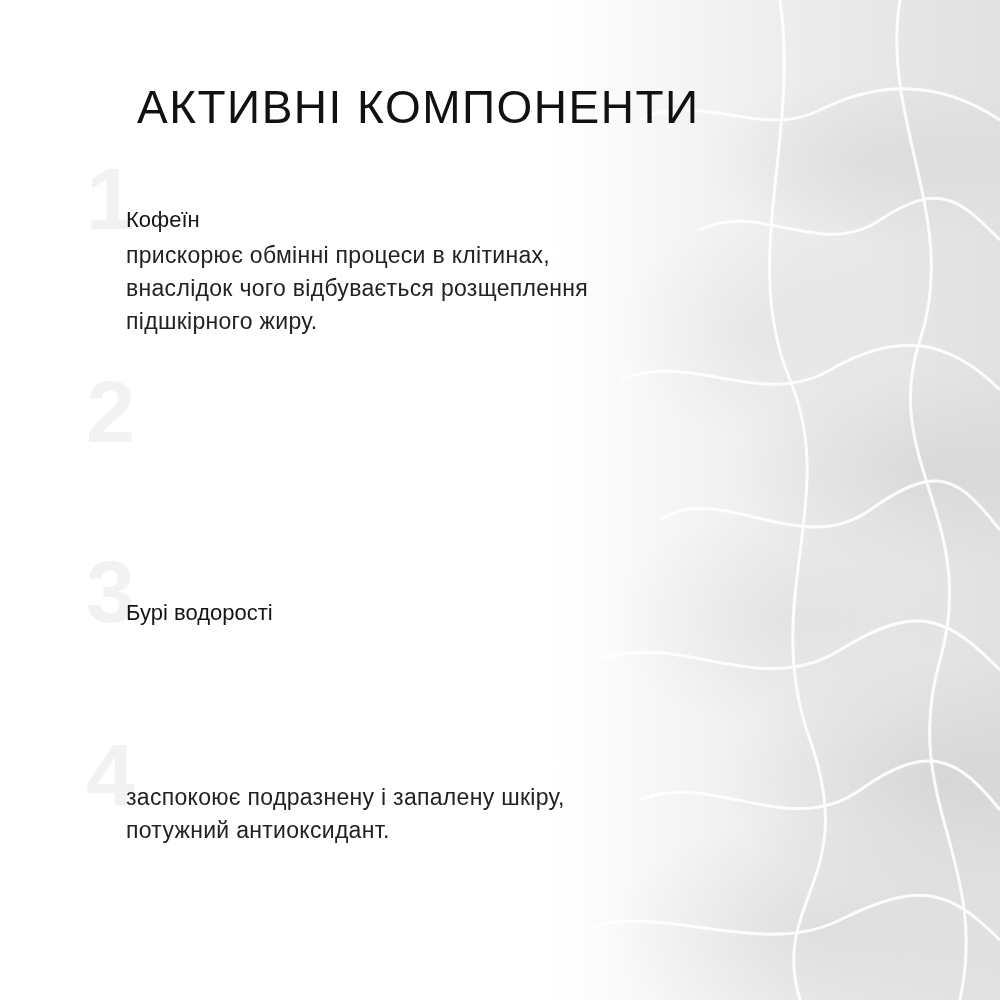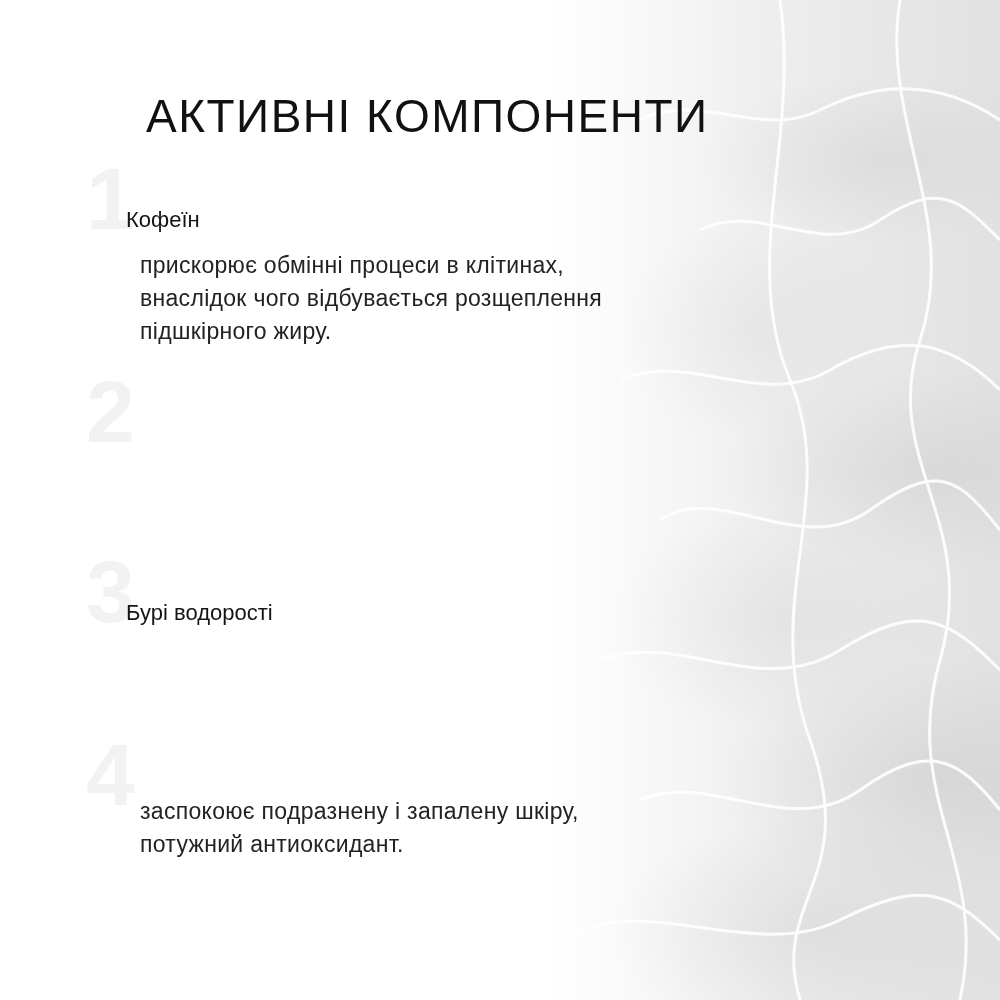--- a/index.html
+++ b/index.html
@@ -17,35 +17,35 @@
         radial-gradient(ellipse 300px 140px at 930px 470px, rgba(195,195,195,0.35), rgba(255,255,255,0) 70%),
         radial-gradient(ellipse 240px 160px at 780px 620px, rgba(205,205,205,0.30), rgba(255,255,255,0) 70%),
         radial-gradient(ellipse 320px 170px at 940px 780px, rgba(190,190,190,0.35), rgba(255,255,255,0) 70%),
         radial-gradient(ellipse 300px 160px at 820px 930px, rgba(200,200,200,0.35), rgba(255,255,255,0) 70%),
         linear-gradient(90deg, rgba(255,255,255,1) 0%, rgba(255,255,255,1) 55%, rgba(236,236,236,1) 80%, rgba(225,225,225,1) 100%);
     }
     .bg-water svg { position: absolute; inset: 0; }
     .title {
       position: absolute; left: 133px; top: 76px;
       font-size: 46px; font-weight: 300; letter-spacing: 1.5px;
-      color: #111; margin: 13px; white-space: nowrap;
+      color: #111; margin: 4px; white-space: nowrap;
     }
     .item { position: absolute; left: 126px; }
     .num {
       position: absolute; left: -40px; top: -50px;
       font-size: 88px; font-weight: 700; color: #f2f2f2;
       line-height: 1; z-index: 0;
     }
     .item-title {
       position: relative; z-index: 1;
       font-size: 22px; font-weight: 400; color: #151515; margin: 0 0 4px 0; line-height: 30px;
     }
     .item-desc {
       position: relative; z-index: 1;
-      font-size: 23px; font-weight: 400; color: #222; margin: 14px; line-height: 33px;
+      font-size: 23px; font-weight: 400; color: #222; margin: 0; line-height: 33px;
       white-space: pre-line; letter-spacing: 0.3px;
     }
   </style>
 </head>
 <body>
 
 <div class="bg-water">
   <svg width="1000" height="1000" viewBox="0 0 1000 1000">
     <g fill="none" stroke="#ffffff" stroke-width="3" opacity="0.9">
       <path d="M640 120 C700 90, 760 140, 820 110 S 940 80, 1000 120"></path>

